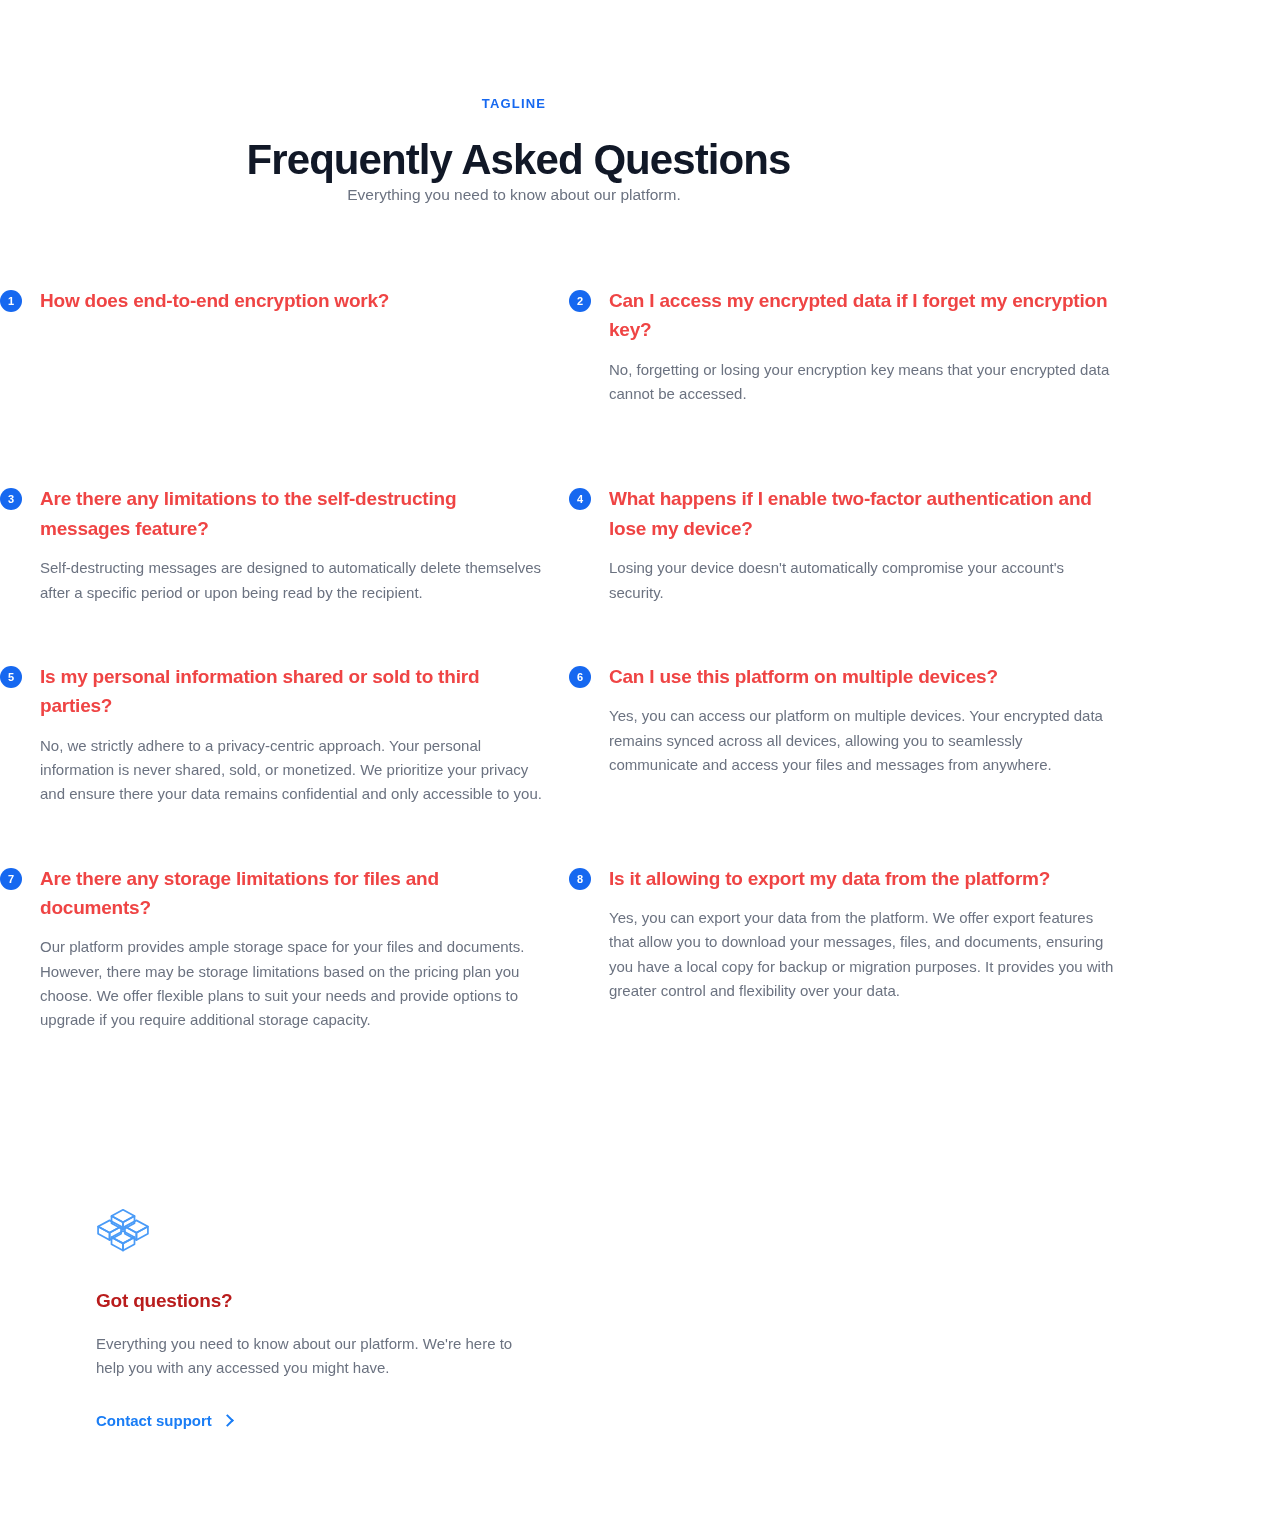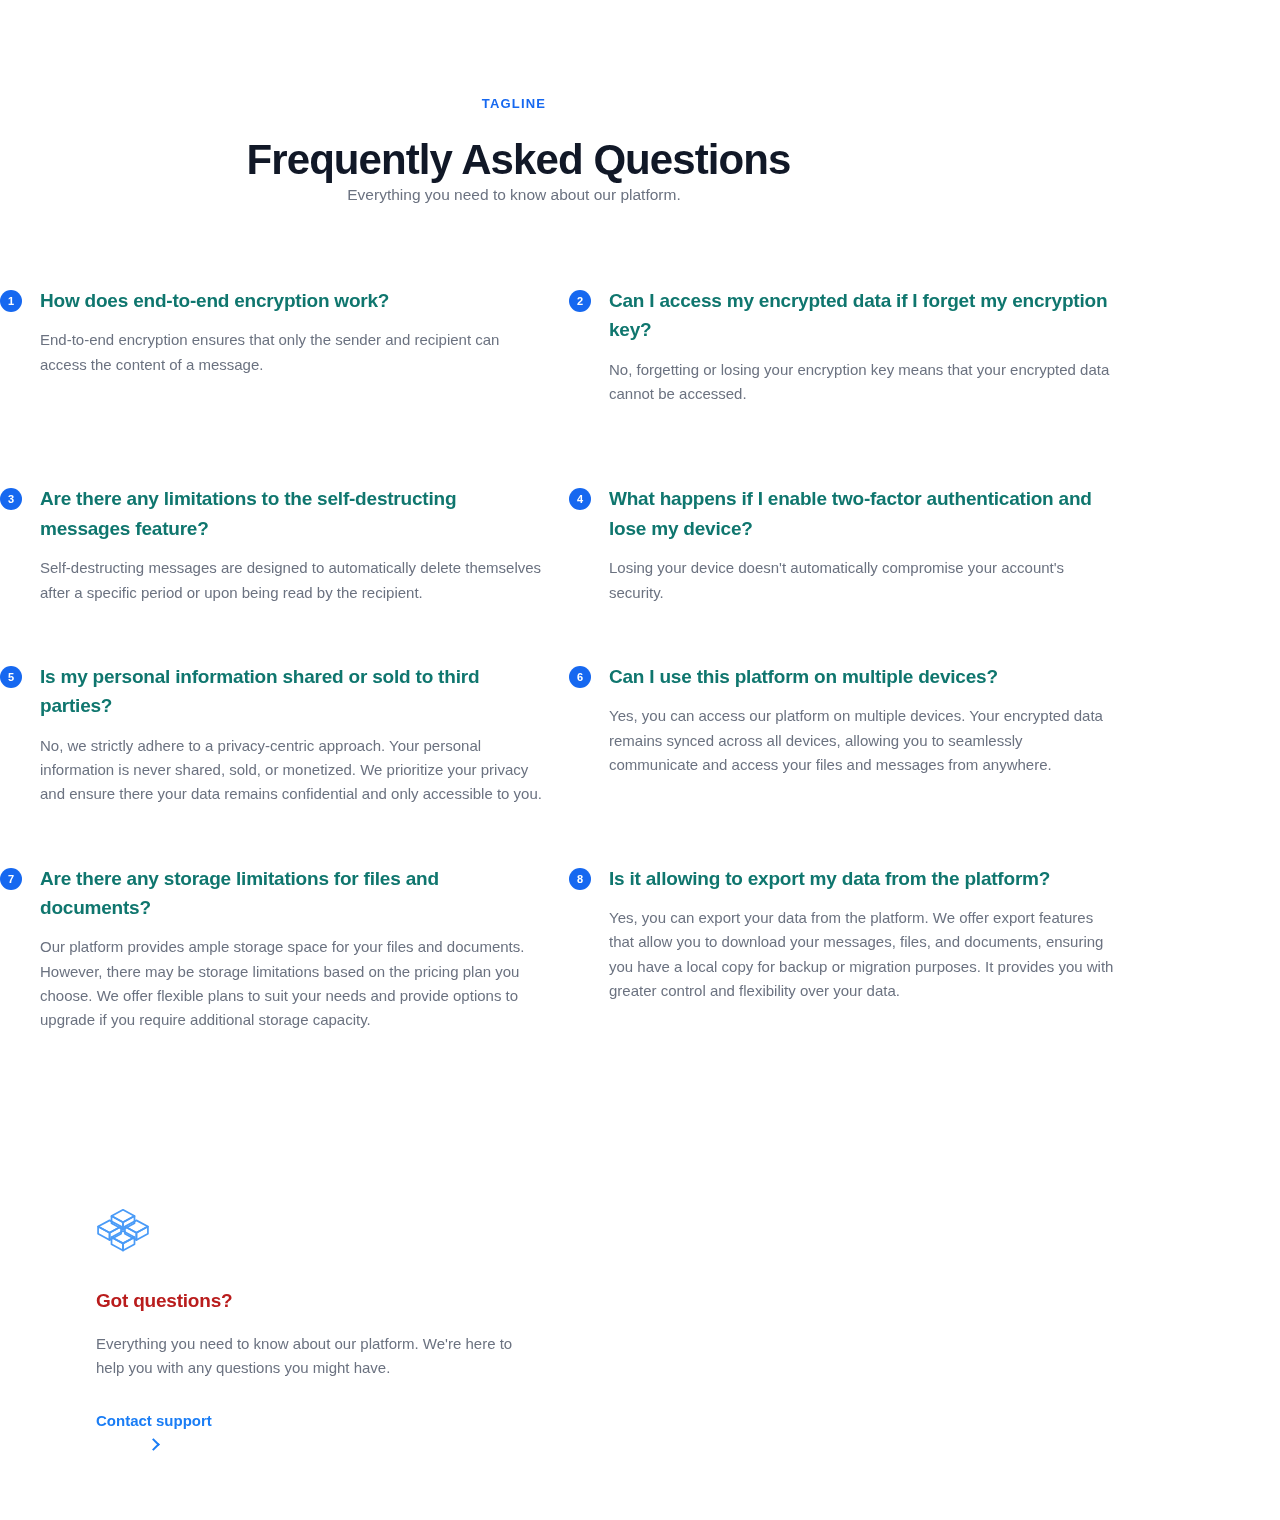--- a/index.html
+++ b/index.html
@@ -95,21 +95,21 @@
     text-align: center;
     letter-spacing: 0;
   }
 
   .faq-body { flex: 1 1 auto; min-width: 0; }
 
   .faq-question {
     font-size: 19px;
     font-weight: 700;
     letter-spacing: -0.011em;
-    color: #0f766e;
+    color: #ef4444;
     line-height: 1.55;
   }
 
   .faq-answer {
     margin-top: 13px;
     font-size: 15px;
     font-weight: 500;
     color: #6b7280;
     line-height: 1.62;
   }
@@ -149,21 +149,20 @@
   .cta-link {
     margin-top: 32px;
     display: inline-flex;
     align-items: center;
     gap: 11px;
     font-size: 15px;
     font-weight: 700;
     color: #1a7df5;
     text-decoration: none;
     cursor: pointer;
-    flex-direction: column;
   }
 
   .cta-link .chev {
     display: inline-block;
     width: 9px;
     height: 9px;
     border-right: 2px solid #1a7df5;
     border-top: 2px solid #1a7df5;
     transform: rotate(45deg);
     position: relative;
@@ -180,21 +179,20 @@
     <h1 class="page-title">Frequently Asked Questions</h1>
     <p class="subtitle">Everything you need to know about our platform.</p>
   </header>
 
   <section class="faq-grid">
 
     <div class="faq-item">
       <div class="faq-badge">1</div>
       <div class="faq-body">
         <h3 class="faq-question">How does end-to-end encryption work?</h3>
-        <p class="faq-answer">End-to-end encryption ensures that only the sender and recipient can access the content of a message.</p>
       </div>
     </div>
 
     <div class="faq-item">
       <div class="faq-badge">2</div>
       <div class="faq-body">
         <h3 class="faq-question">Can I access my encrypted data if I forget my encryption key?</h3>
         <p class="faq-answer">No, forgetting or losing your encryption key means that your encrypted data cannot be accessed.</p>
       </div>
     </div>
@@ -276,21 +274,21 @@
         <path d="M54 21.5 L54 29 L42 35.5 L42 28 Z"></path>
 
         <path d="M28 26 L40 32.5 L28 39 L16 32.5 Z"></path>
         <path d="M16 32.5 L16 40 L28 46.5 L28 39 Z"></path>
         <path d="M40 32.5 L40 40 L28 46.5 L28 39 Z"></path>
       </g>
     </svg>
 
     <h2 class="cta-title">Got questions?</h2>
 
-    <p class="cta-desc">Everything you need to know about our platform. We're here to help you with any questions you might have.</p>
+    <p class="cta-desc">Everything you need to know about our platform. We're here to help you with any accessed you might have.</p>
 
     <a class="cta-link" href="#">
       <span>Contact support</span>
       <span class="chev"></span>
     </a>
 
   </section>
 
 </div>
 

